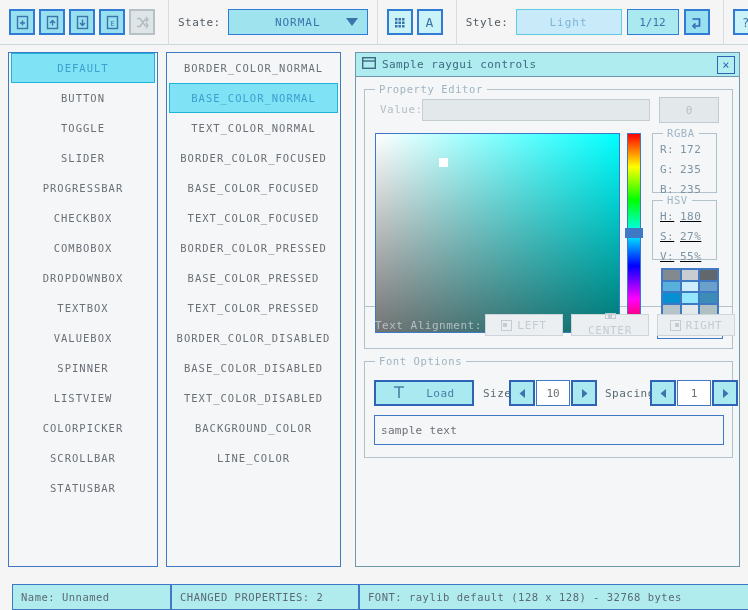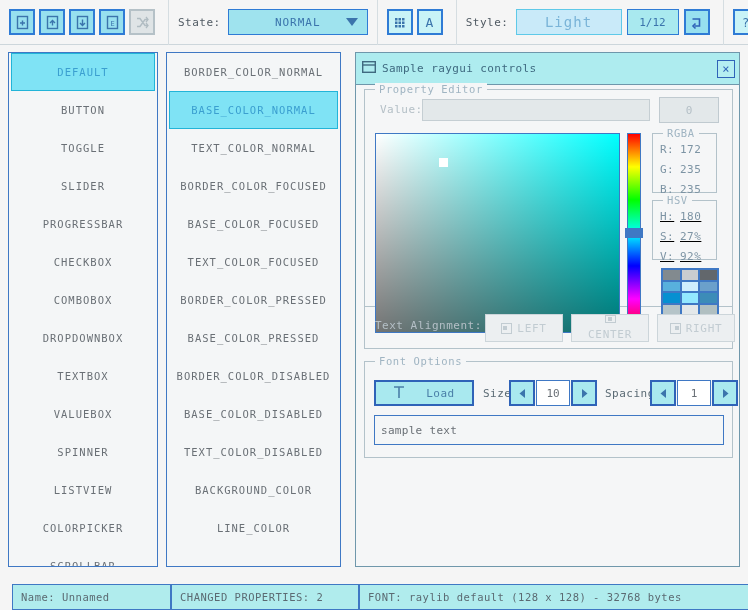--- a/index.html
+++ b/index.html
@@ -41,52 +41,52 @@
     display: flex; align-items: center; justify-content: center;
     position: relative; letter-spacing: 1px;
   }
   .combo .caret {
     position: absolute; right: 9px; top: 50%; transform: translateY(-50%);
     width: 0; height: 0; border-left: 6px solid transparent;
     border-right: 6px solid transparent; border-top: 8px solid #3b74ac;
   }
   .style-btn {
     width: 106px; height: 26px; border: 1px solid #5fc9e8;
-    background: #c9eaf9; color: #7ab4d8; font-size: 14px;
+    background: #c9eaf9; color: #7ab4d8; font-size: 11px;
     display: flex; align-items: center; justify-content: center; letter-spacing: 1px;
   }
   .style-count {
     width: 52px; height: 26px; border: 1px solid #2f7bd5;
     background: #a9e9ef; color: #3b74ac; font-size: 11px;
     display: flex; align-items: center; justify-content: center; margin-left: 5px;
   }
 
   
   .listpanel {
     position: absolute; border: 1px solid #3f78c4; background: #f4f6f7;
     overflow: hidden;
   }
   #ctrl-list { left: 8px; top: 52px; width: 150px; height: 515px; }
   #prop-list { left: 166px; top: 52px; width: 175px; height: 515px; }
   .list-item {
-    height: 38px; display: flex; align-items: center; justify-content: center;
+    height: 30px; display: flex; align-items: center; justify-content: center;
     font-size: 10.5px; color: #6a7076; letter-spacing: 1px; white-space: nowrap;
   }
   .list-item.selected {
     background: #7fe3f5; border: 1px solid #22b4d8; color: #3b9fd0;
     margin: 0 2px;
   }
 
   
   #window {
     position: absolute; left: 355px; top: 52px; width: 385px; height: 515px;
     border: 1px solid #6f97ab; background: #f5f6f7;
   }
   #win-title {
-    height: 32px; background: #aeecef; border-bottom: 1px solid #6f97ab;
+    height: 24px; background: #aeecef; border-bottom: 1px solid #6f97ab;
     display: flex; align-items: center; padding: 0 4px;
     color: #3f6a80; font-size: 11px; letter-spacing: .4px;
   }
   #win-close {
     margin-left: auto; width: 18px; height: 18px;
     border: 1px solid #2f63b8; background: #b5eef1;
     display: flex; align-items: center; justify-content: center;
     color: #2f63b8; font-size: 12px; line-height: 1;
   }
 
@@ -129,21 +129,21 @@
     display: grid; grid-template-columns: repeat(3, 1fr); grid-template-rows: repeat(4, 1fr); gap: 2px; background: #3f78c4; }
   #palette div { width: 100%; height: 100%; }
 
   #hexbox {
     position: absolute; border: 1px solid #3f78c4; background: #f4f6f7;
     display: flex; align-items: center; padding-left: 4px;
     font-size: 11px; color: #6a7076; letter-spacing: .5px;
   }
 
   .align-btn {
-    height: 28px; border: 1px solid #ccd5da; background: #eceff1;
+    height: 22px; border: 1px solid #ccd5da; background: #eceff1;
     display: flex; align-items: center; justify-content: center;
     gap: 5px; font-size: 11px; color: #c2ccd2; letter-spacing: .7px;
   }
   .align-glyph { width: 11px; height: 11px; border: 1px solid #c2ccd2;
     display: flex; align-items: center; }
   .align-glyph i { display: block; width: 4px; height: 4px; background: #c2ccd2; margin: 0 1px; }
 
   .load-btn {
     height: 26px; border: 2px solid #2f63b8; background: #a9e9ef;
     display: flex; align-items: center; justify-content: center; gap: 21px;
@@ -283,20 +283,21 @@
 
 <div class="listpanel" id="prop-list">
     <div class="list-item">BORDER_COLOR_NORMAL</div>
     <div class="list-item selected">BASE_COLOR_NORMAL</div>
     <div class="list-item">TEXT_COLOR_NORMAL</div>
     <div class="list-item">BORDER_COLOR_FOCUSED</div>
     <div class="list-item">BASE_COLOR_FOCUSED</div>
     <div class="list-item">TEXT_COLOR_FOCUSED</div>
     <div class="list-item">BORDER_COLOR_PRESSED</div>
     <div class="list-item">BASE_COLOR_PRESSED</div>
+    <div class="list-item">TEXT_COLOR_PRESSED</div>
     <div class="list-item">BORDER_COLOR_DISABLED</div>
     <div class="list-item">BASE_COLOR_DISABLED</div>
     <div class="list-item">TEXT_COLOR_DISABLED</div>
     <div class="list-item">BACKGROUND_COLOR</div>
     <div class="list-item">LINE_COLOR</div>
   </div>
 
 <div id="window">
   <div id="win-title">
     <span style="display:inline-block;margin:0 6px 0 2px;">
@@ -348,21 +349,21 @@
           <div class="rgbrow">
             <span class="k">H:</span>
             <span class="v">180</span>
           </div>
           <div class="rgbrow">
             <span class="k">S:</span>
             <span class="v">27%</span>
           </div>
           <div class="rgbrow">
             <span class="k">V:</span>
-            <span class="v">92%</span>
+            <span class="v">55%</span>
           </div>
         </div>
     </div>
 
     <div id="palette" style="left:296px; top:178px; width:58px; height:48px;">
         <div style="background: rgb(130, 138, 143);"></div>
         <div style="background: rgb(201, 205, 208);"></div>
         <div style="background: rgb(98, 103, 108);"></div>
         <div style="background: rgb(88, 176, 221);"></div>
         <div style="background: rgb(207, 238, 253);"></div>

